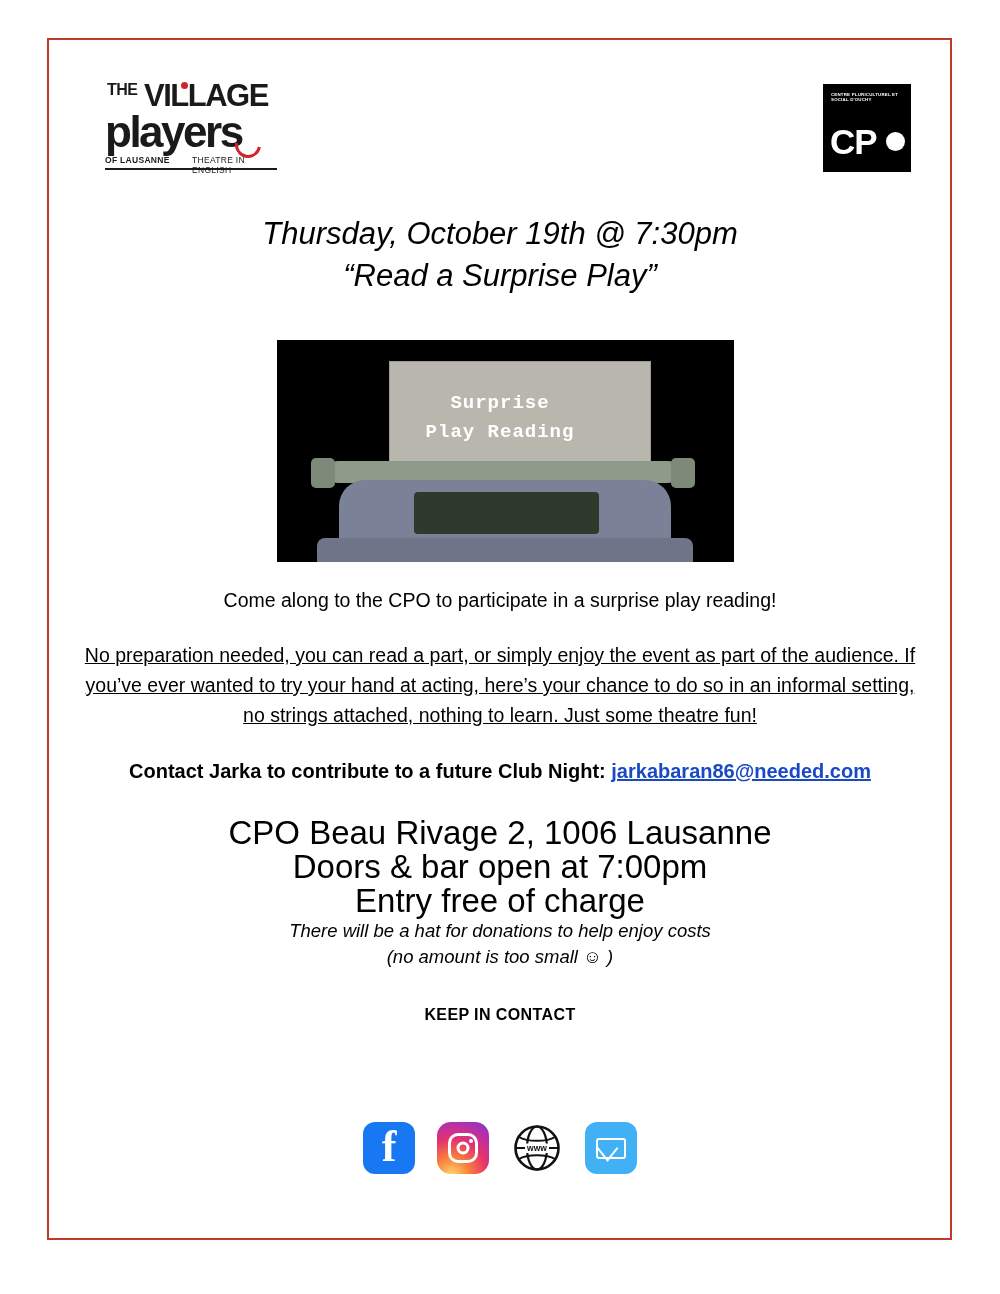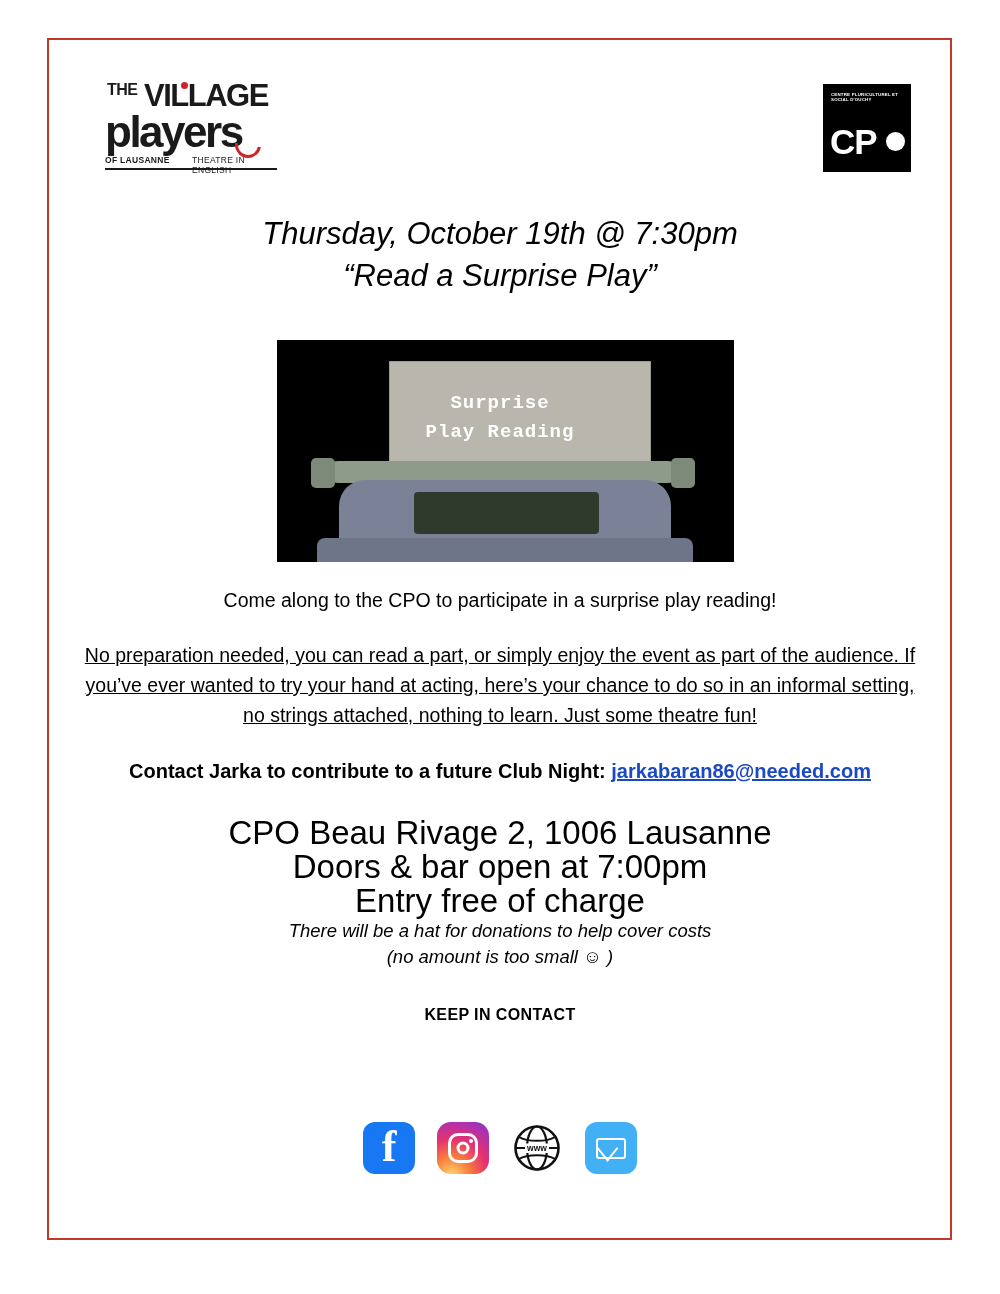--- a/index.html
+++ b/index.html
@@ -436,21 +436,21 @@
 
   <div class="body-wrap">
     <p class="lead">Come along to the CPO to participate in a surprise play reading!</p>
     <p class="para">No preparation needed, you can read a part, or simply enjoy the event as part of the audience. If you’ve ever wanted to try your hand at acting, here’s your chance to do so in an informal setting, no strings attached, nothing to learn. Just some theatre fun!</p>
     <p class="contact-line">
       <span>Contact Jarka to contribute to a future Club Night: </span><a class="contact-link" href="#">jarkabaran86@needed.com</a>
     </p>
     <p class="venue">CPO Beau Rivage 2, 1006 Lausanne</p>
     <p class="venue">Doors &amp; bar open at 7:00pm</p>
     <p class="venue">Entry free of charge</p>
-    <p class="italic-line">There will be a hat for donations to help cover costs</p>
+    <p class="italic-line">There will be a hat for donations to help enjoy costs</p>
     <p class="italic-line">(no amount is too small ☺ )</p>
     <p class="keep-in-contact">KEEP IN CONTACT</p>
   </div>
 
   <div class="social-row">
     <div class="soc soc-fb">
       <span>f</span>
     </div>
     <div class="soc soc-ig">
       <div class="ig-frame">

